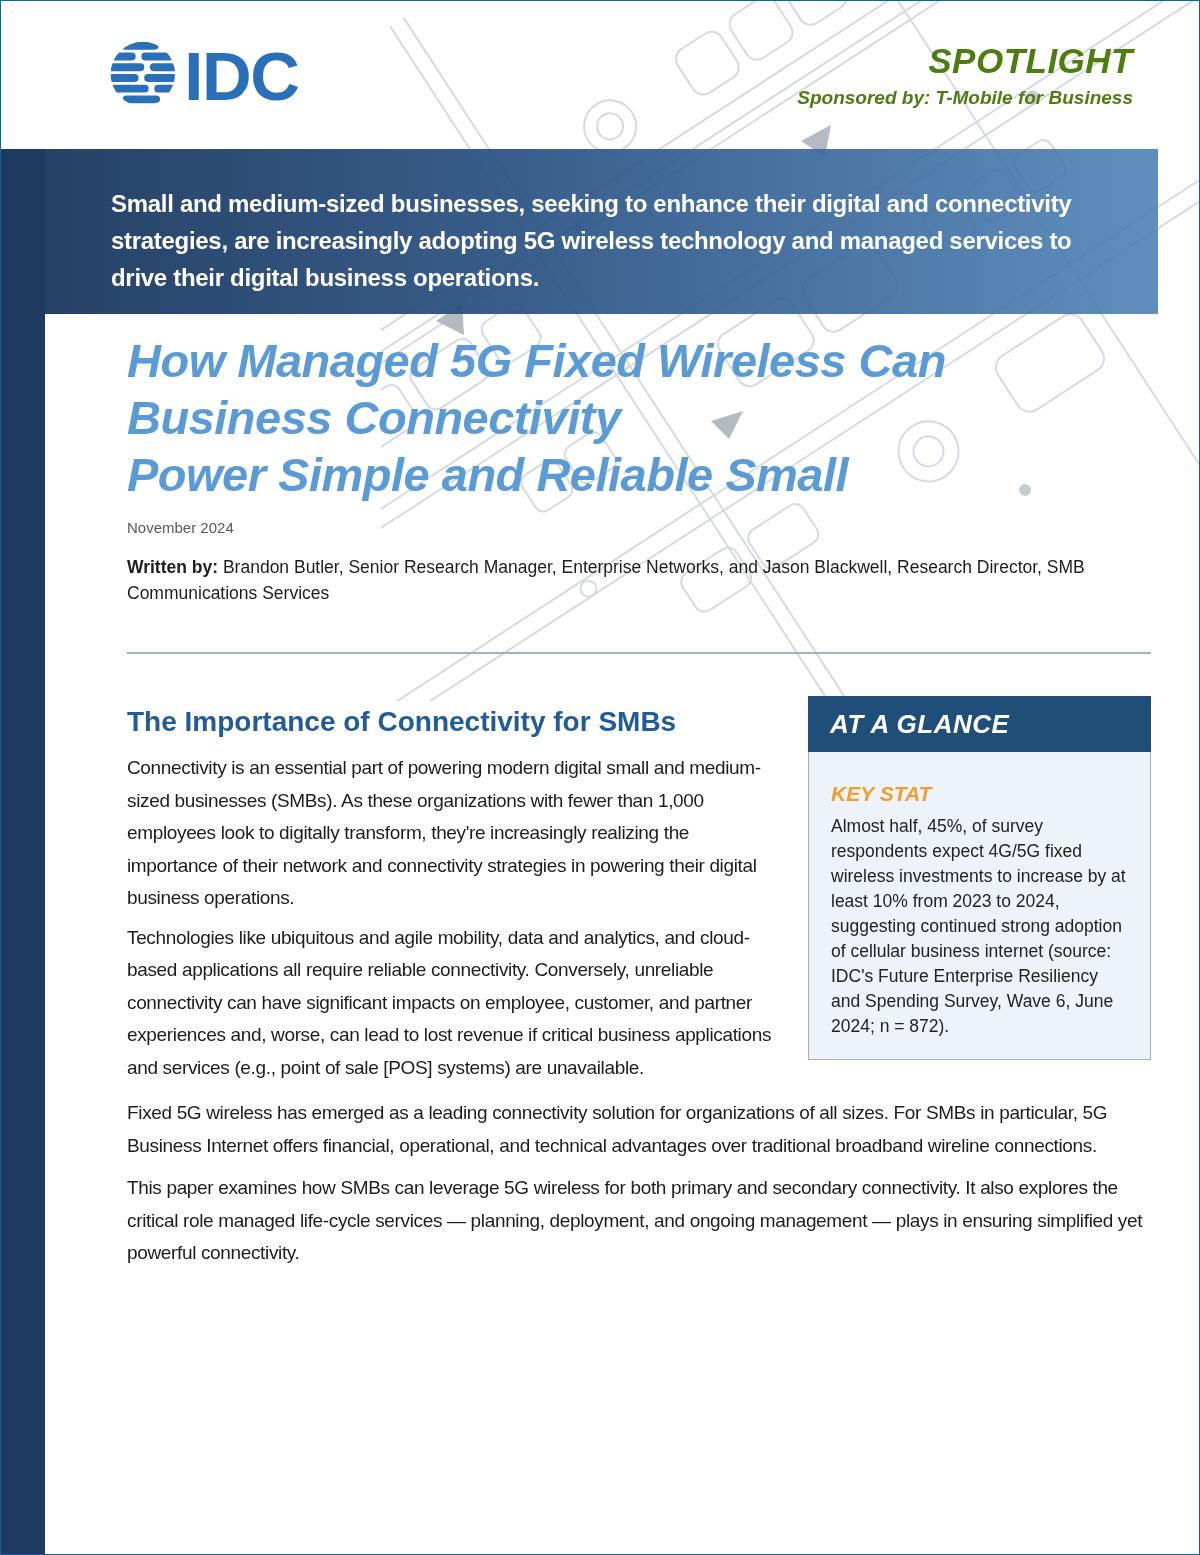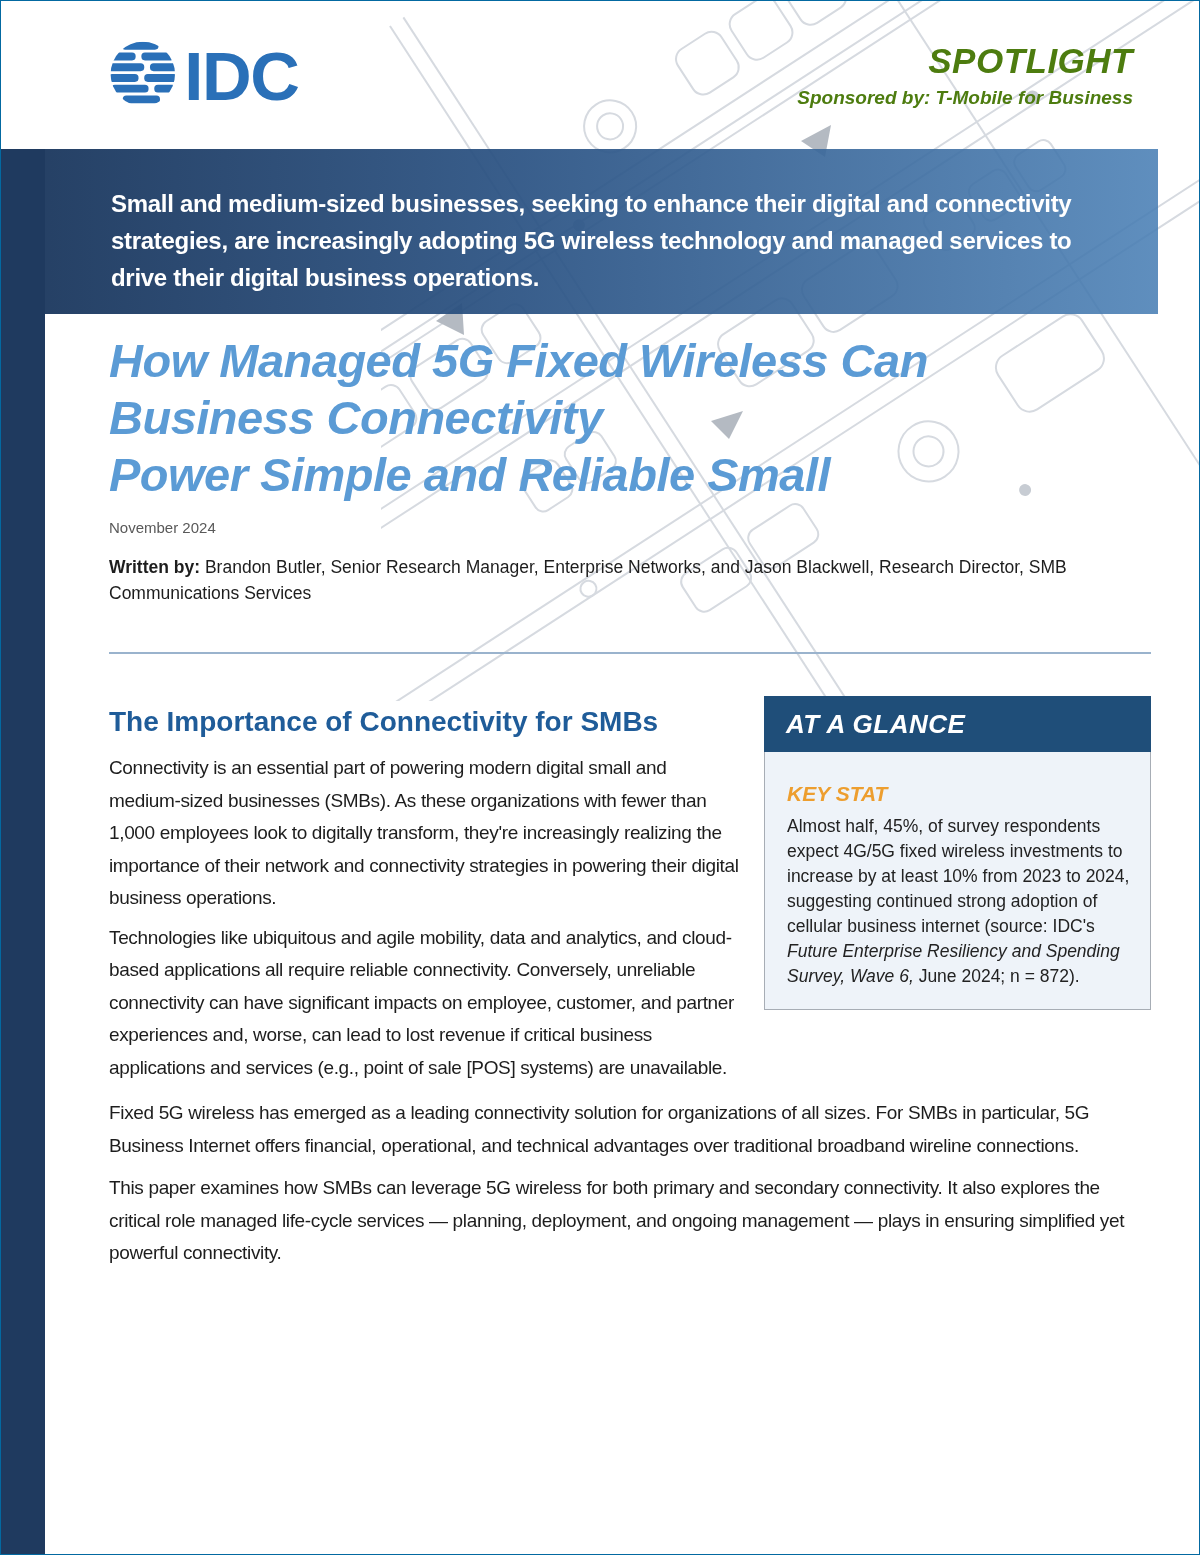--- a/index.html
+++ b/index.html
@@ -19,33 +19,33 @@
   
   .banner{
     position:absolute;left:0;top:148px;width:1157px;height:165px;z-index:2;
     background:linear-gradient(90deg,rgba(29,56,93,.97) 0%,rgba(42,82,131,.93) 45%,rgba(73,127,181,.88) 100%);
     box-sizing:border-box;padding:36px 17px 0 110px;
   }
   .banner-line{color:#ffffff;font-weight:bold;font-size:24px;line-height:37px;letter-spacing:-.3px;white-space:nowrap;}
   
   .side-stripe{position:absolute;left:0;top:148px;width:44px;bottom:0;background:var(--navy,#1f3a5f);z-index:4;}
   
-  .content{position:absolute;left:44px;top:313px;right:0;bottom:0;z-index:3;box-sizing:border-box;padding:18px 48px 0 64px;}
+  .content{position:absolute;left:44px;top:313px;right:0;bottom:0;z-index:3;box-sizing:border-box;padding:18px 48px 0 82px;}
   .title-line{color:var(--title-blue,#5b9bd5);font-size:47px;line-height:57px;font-weight:bold;font-style:italic;letter-spacing:-.5px;}
   .doc-date{margin-top:16px;font-size:15px;color:#595959;}
   .written-by{margin-top:18px;font-size:17.5px;line-height:26px;color:#1d1d1d;max-width:1042px;}
   .written-by b{font-weight:bold;}
   .divider{border:none;border-top:2px solid var(--divider-blue,#9ab3cd);margin:46px 0 0 0;}
   
-  .glance{float:right;width:387px;margin:42px 0 28px 24px;box-sizing:border-box;}
+  .glance{float:right;width:343px;margin:42px 0 28px 24px;box-sizing:border-box;}
   .glance-header{background:var(--glance-header-blue,#1f4e79);color:#fff;font-size:26px;font-weight:bold;font-style:italic;letter-spacing:.5px;padding:13px 0 12px 22px;}
   .glance-body{background:#eef3f9;border:1px solid #a7adb5;border-top:none;padding:16px 20px 20px 22px;}
   .key-stat-label{color:var(--key-stat-orange,#ED9E2F);font-size:21px;font-weight:bold;font-style:italic;margin:14px 0 8px 0;}
   .key-stat-text{font-size:17.5px;line-height:25px;color:#222;}
-  .key-stat-text .src{font-style:italic;}
+  .key-stat-text .src{}
   
   .section-heading{color:var(--heading-blue,#1f5c99);font-size:28px;line-height:36px;font-weight:bold;margin:50px 0 12px 0;}
   .body-par{font-size:19px;line-height:32.5px;letter-spacing:-.35px;color:#1d1d1d;margin:0 0 7px 0;}
 </style>
 </head>
 <body>
 
 <div class="page">
 
   <svg class="watermark" viewBox="0 0 820 700" xmlns="http://www.w3.org/2000/svg">

